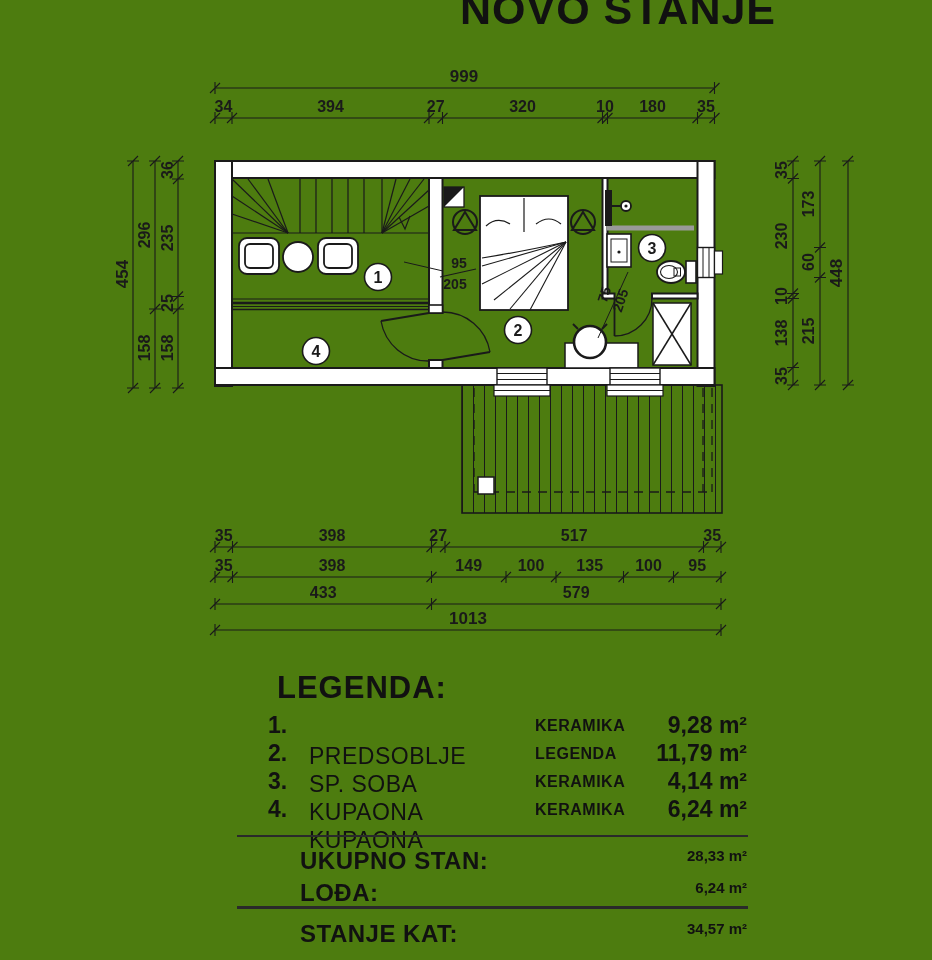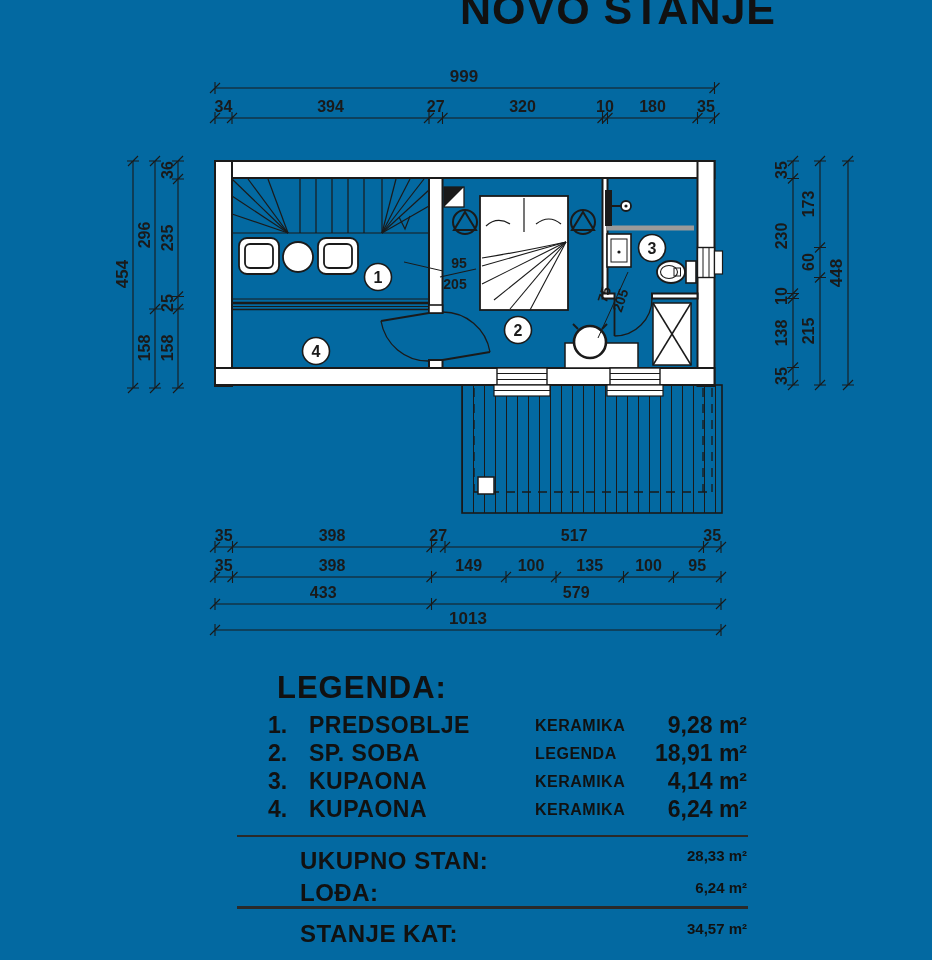--- a/index.html
+++ b/index.html
@@ -1,30 +1,30 @@
 <!DOCTYPE html>
 <html><head>
 <meta charset="utf-8">
 <style>
   html,body{margin:0;padding:0;background:#fff;}
-  .page{position:relative;width:932px;height:960px;background:#0369a1;overflow:hidden;
+  .page{position:relative;width:932px;height:960px;background:#4d7c0f;overflow:hidden;
         font-family:"Liberation Sans",sans-serif;color:#111;}
   .title{position:absolute;top:-15px;left:460px;font-size:43px;font-weight:700;
          letter-spacing:1px;white-space:nowrap;}
   svg{position:absolute;top:0;left:0;}
   svg text{font-family:"Liberation Sans",sans-serif;font-weight:700;fill:#1a1a1a;}
   .dim{font-size:16px;}
   .dimBig{font-size:17px;}
   .roomnum{font-size:16px;}
   .doorlbl{font-size:14px;}
   .legend{position:absolute;left:0;top:0;width:840px;height:960px;pointer-events:none;}
   .leg-head{position:absolute;left:277px;top:670px;font-size:31px;font-weight:700;letter-spacing:1px;}
   .leg-row{position:absolute;left:0;width:932px;height:28px;}
   .leg-num{position:absolute;left:268px;font-size:23px;font-weight:700;}
-  .leg-name{position:absolute;left:309px;font-size:23px;font-weight:700;letter-spacing:0.5px;}
+  .leg-name{position:absolute;left:309px;font-size:23px;font-weight:400;letter-spacing:0.5px;margin-top:31px;}
   .leg-mat{position:absolute;left:535px;top:5px;font-size:16px;font-weight:700;letter-spacing:0.5px;}
   .leg-area{position:absolute;left:575px;width:172px;text-align:right;font-size:23px;font-weight:600;}
   .tot-label{position:absolute;left:300px;font-size:24px;font-weight:700;letter-spacing:0.5px;}
   .tot-value{position:absolute;left:557px;width:190px;text-align:right;font-size:15px;font-weight:600;}
   .divider{position:absolute;left:237px;width:511px;background:#2a2a2a;}
 </style>
 </head>
 <body>
 
 <div class="page">
@@ -340,21 +340,21 @@
     <div class="leg-row" style="top:712px">
       <span class="leg-num">1.</span>
       <span class="leg-name">PREDSOBLJE</span>
       <span class="leg-mat">KERAMIKA</span>
       <span class="leg-area">9,28 m²</span>
     </div>
     <div class="leg-row" style="top:740px">
       <span class="leg-num">2.</span>
       <span class="leg-name">SP. SOBA</span>
       <span class="leg-mat">LEGENDA</span>
-      <span class="leg-area">18,91 m²</span>
+      <span class="leg-area">11,79 m²</span>
     </div>
     <div class="leg-row" style="top:768px">
       <span class="leg-num">3.</span>
       <span class="leg-name">KUPAONA</span>
       <span class="leg-mat">KERAMIKA</span>
       <span class="leg-area">4,14 m²</span>
     </div>
     <div class="leg-row" style="top:796px">
       <span class="leg-num">4.</span>
       <span class="leg-name">KUPAONA</span>

